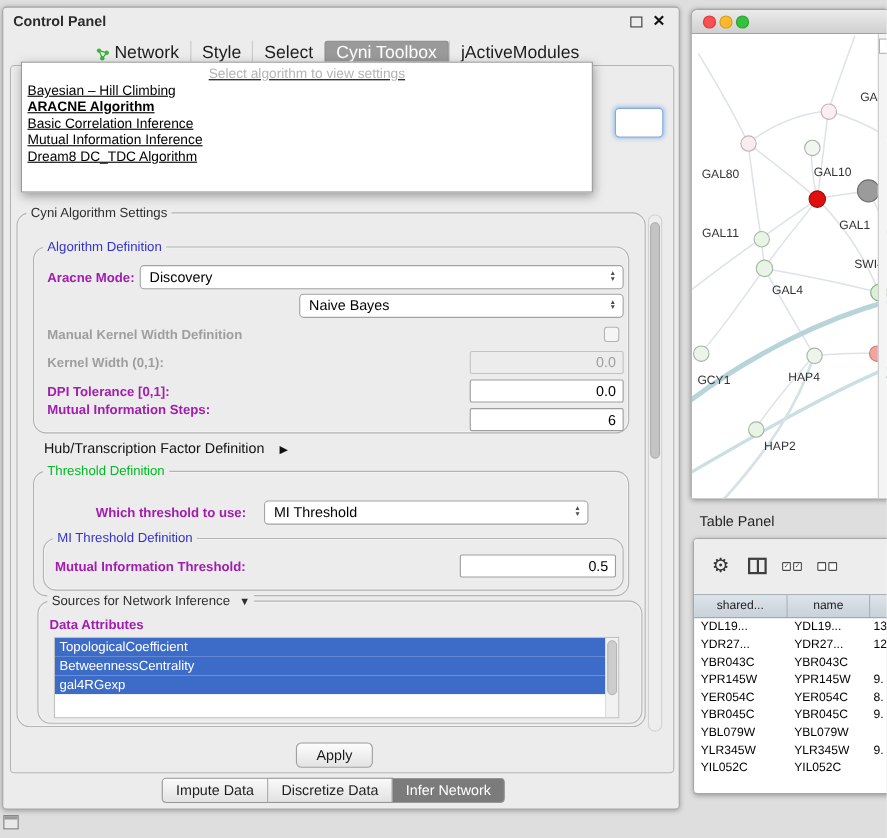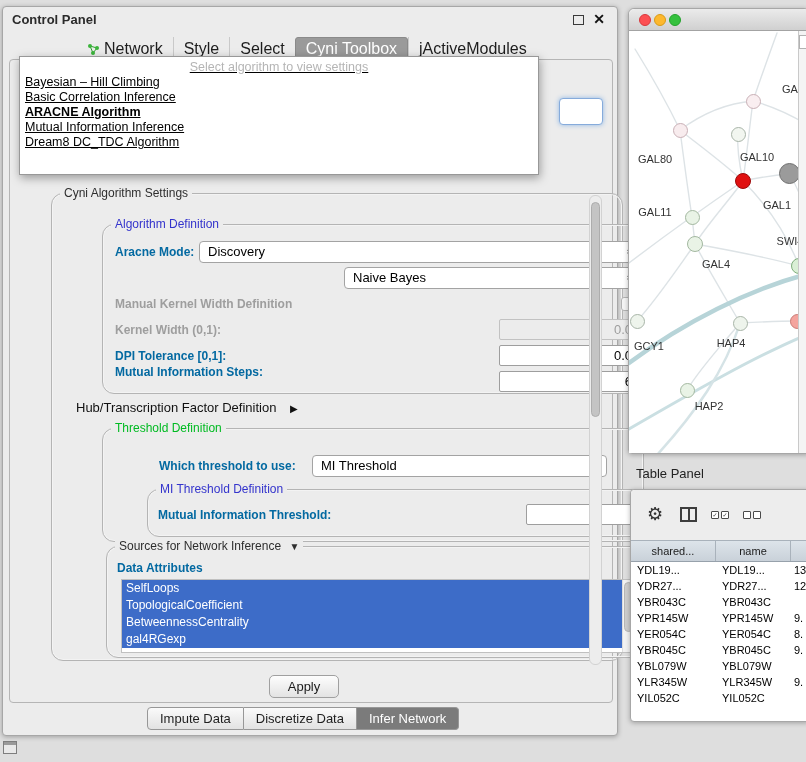--- a/index.html
+++ b/index.html
@@ -26,26 +26,26 @@
 
   .focus-field { position:absolute; left:556px; top:91px; width:44px; height:27px; background:#fff; border:1.5px solid #86abdb; border-radius:4px; box-shadow:0 0 5px #8fb6e4; z-index:5; }
 
   
   .popup { position:absolute; left:16px; top:49px; width:520px; height:119px; background:#ffffff; border:1px solid #989898; box-shadow:1px 3px 9px rgba(0,0,0,.35); z-index:30; padding-top:2px;text-decoration:underline; }
   .popup .ph { height:16px; line-height:16px; text-align:center; color:#b5b5b5; font-size:12.5px; }
   .popup .item { height:15px; line-height:15px; padding-left:5px; font-size:12.5px; color:#000; white-space:nowrap; }
   .popup .item.selected { font-weight:bold; }
 
   
-  .group { position:absolute; border:1px solid #b4b4b4; border-radius:12px; box-shadow:inset 0 0 0 1px #f3f3f3;margin-left:36px; }
+  .group { position:absolute; border:1px solid #b4b4b4; border-radius:12px; box-shadow:inset 0 0 0 1px #f3f3f3; }
   .gtitle { position:absolute; top:-8px; left:8px; background:#ececec; padding:0 4px; font-size:12px; color:#2e2e2e; white-space:nowrap; }
   .gtitle.blue { color:#3333cc; }
   .gtitle.green { color:#00bb22; }
 
-  .lbl { position:absolute; font-size:12px; font-weight:bold; color:#0369a1; height:22px; line-height:22px; white-space:nowrap; }
+  .lbl { position:absolute; font-size:12px; font-weight:bold; color:#a21caf; height:22px; line-height:22px; white-space:nowrap; }
   .lbl.disabled { color:#9e9e9e; }
 
   .combo { position:absolute; height:22px; background:#fff; border:1px solid #a3a3a3; border-radius:4px; font-size:13px; line-height:20px; padding-left:8px; color:#000; white-space:nowrap; }
   .combo .arrows { position:absolute; right:3px; top:0; height:100%; width:12px; display:flex; flex-direction:column; align-items:center; justify-content:center; color:#4a4a4a; }
   .combo .arrows span { font-size:6px; line-height:5px; }
 
   .field { position:absolute; height:21px; background:#fff; border:1px solid #9e9e9e; border-radius:2px; font-size:13px; line-height:19px; text-align:right; padding:0 6px; color:#000; }
   .field.disabled { background:#ececec; color:#9e9e9e; border-color:#c2c2c2; }
 
   .checkbox { position:absolute; width:14px; height:14px; border:1px solid #b3b3b3; border-radius:3px; background:#f5f5f5; }
@@ -137,22 +137,22 @@
         </span>
     </div>
 
     <div class="cp-contentbox"></div>
 
     <div class="focus-field"></div>
 
     <div class="popup">
       <div class="ph">Select algorithm to view settings</div>
       <div class="item">Bayesian – Hill Climbing</div>
+      <div class="item selected">ARACNE Algorithm</div>
       <div class="item">Basic Correlation Inference</div>
-      <div class="item selected">ARACNE Algorithm</div>
       <div class="item">Mutual Information Inference</div>
       <div class="item">Dream8 DC_TDC Algorithm</div>
     </div>
 
     <div class="group" style="left:12px; top:186px; width:572px; height:468px;">
       <span class="gtitle">Cyni Algorithm Settings</span>
 
       <div class="group" style="left:14px; top:30px; width:542px; height:170px;">
         <span class="gtitle blue">Algorithm Definition</span>
 
@@ -210,21 +210,20 @@
         </div>
       </div>
 
       <div class="group" style="left:18px; top:352px; width:550px; height:112px;">
         <span class="gtitle">
           <span>Sources for Network Inference</span>
           <span style="font-size:10px; margin-left:5px;">▼</span>
         </span>
         <span class="lbl" style="left:10px; top:10px;">Data Attributes</span>
         <div class="attr-list" style="left:14px; top:32px; width:514px; height:74px;">
-          <div class="attr-item">SelfLoops</div>
           <div class="attr-item">TopologicalCoefficient</div>
           <div class="attr-item">BetweennessCentrality</div>
           <div class="attr-item">gal4RGexp</div>
           <div class="list-scroll">
               <div class="list-thumb"></div>
             </div>
         </div>
       </div>
     </div>
 

